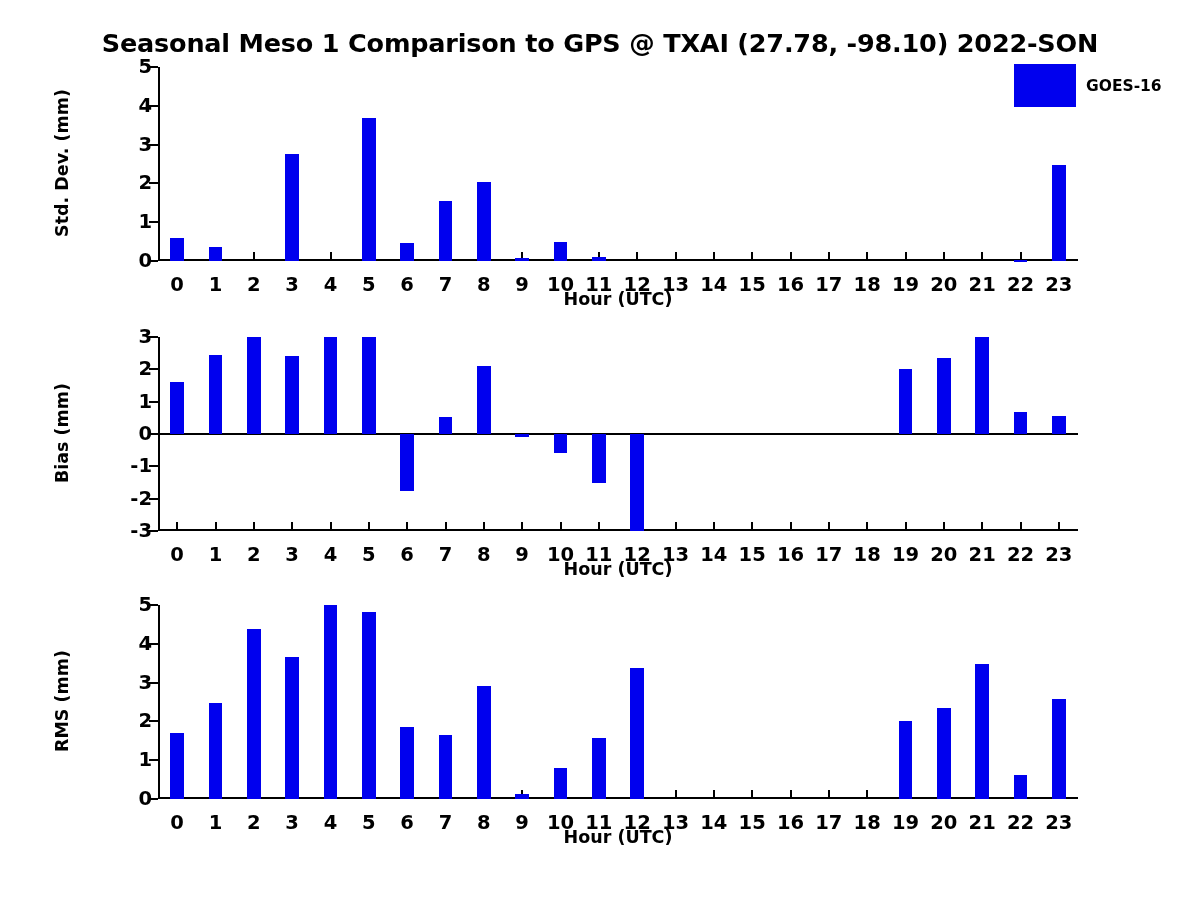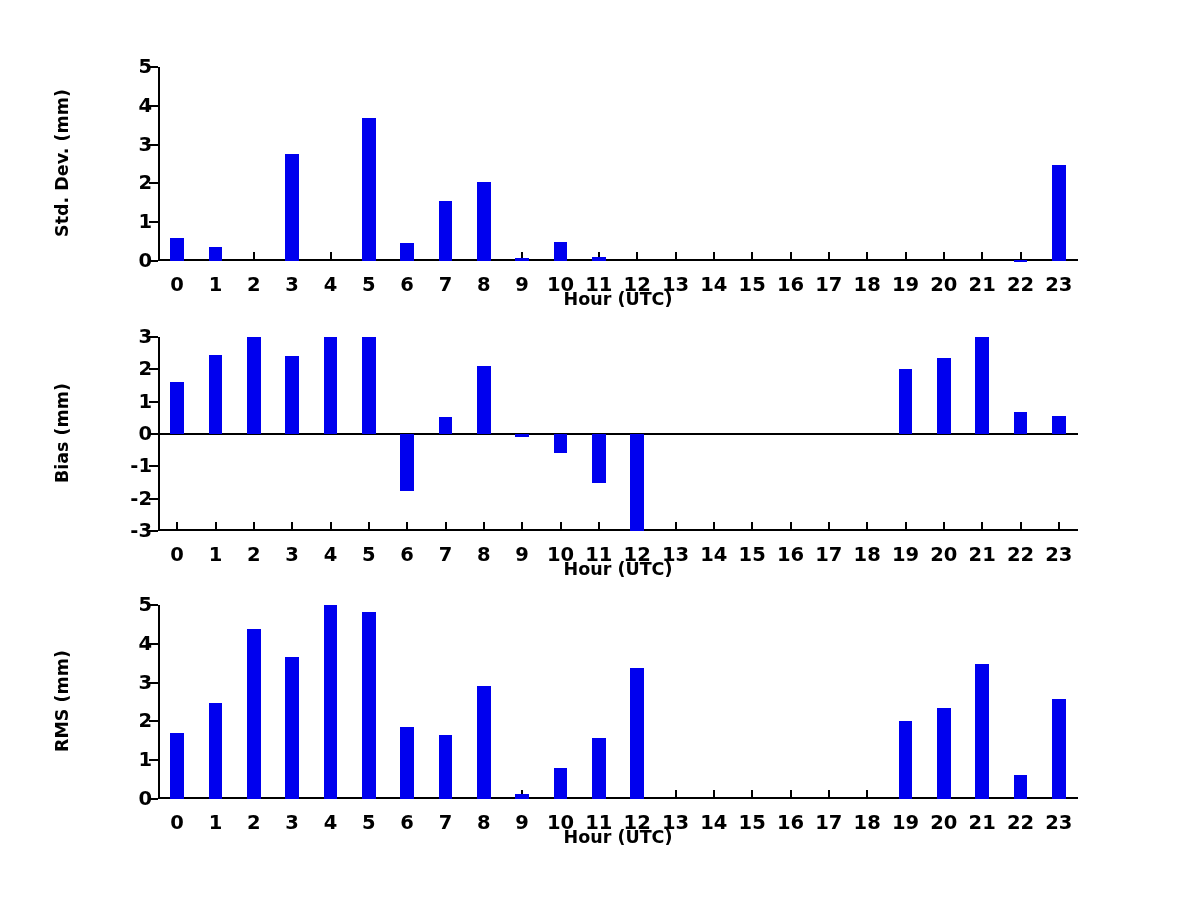--- a/index.html
+++ b/index.html
@@ -151,21 +151,26 @@
     font-size: 15.5px;
     font-weight: bold;
     white-space: nowrap;
   }
 </style>
 </head>
 <body>
 
 <div id="figure">
 
-
+  <div id="chart-title">Seasonal Meso 1 Comparison to GPS @ TXAI (27.78, -98.10) 2022-SON</div>
+
+  <div id="legend">
+    <div id="legend-swatch"></div>
+    <div id="legend-label">GOES-16</div>
+  </div>
 
   <div class="subplot" id="subplot-0" style="top:67px;height:194px;">
     <div class="plot-area" id="plot-0" style="top:0;height:194px;">
         <div class="spine-left"></div>
         <div class="spine-bottom"></div>
         <div class="ytick" style="top: 193px;"></div>
         <div class="ytick-label" style="top: 194px;">0</div>
         <div class="ytick" style="top: 154.2px;"></div>
         <div class="ytick-label" style="top: 155.2px;">1</div>
         <div class="ytick" style="top: 115.4px;"></div>

